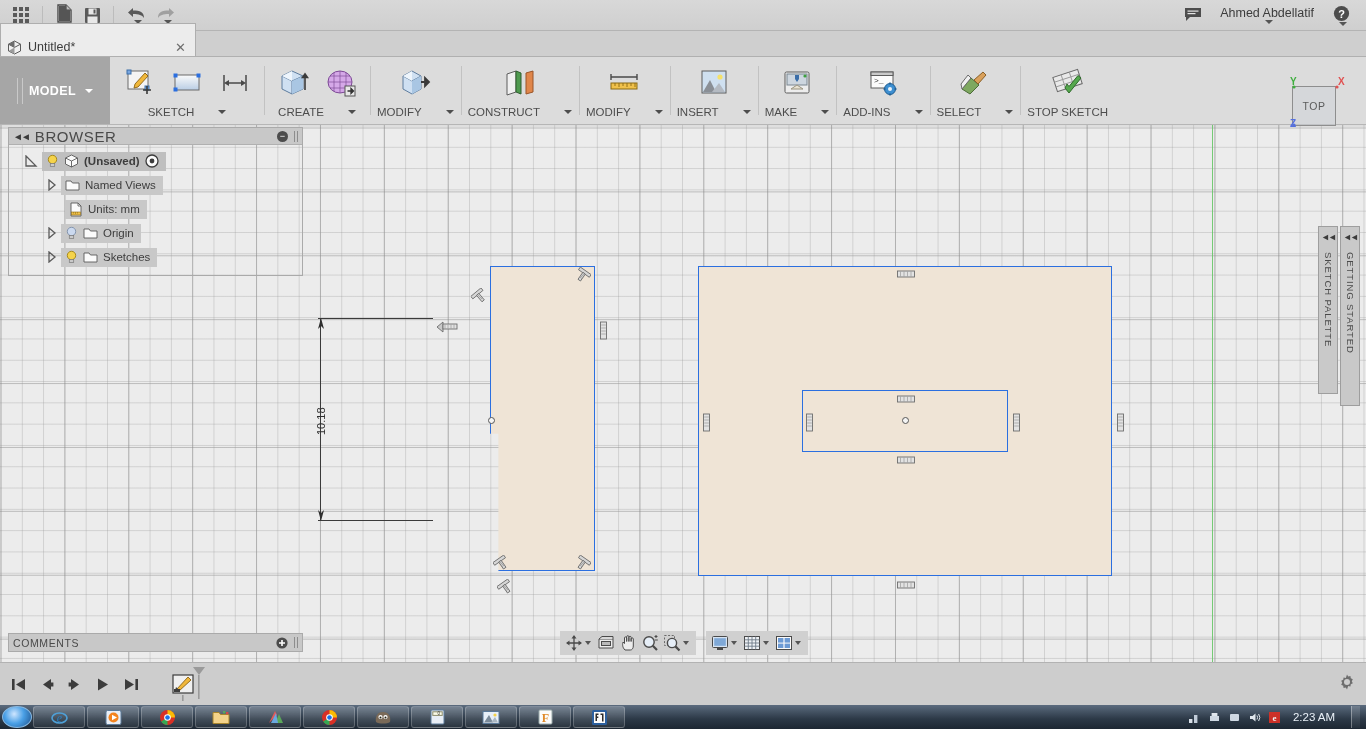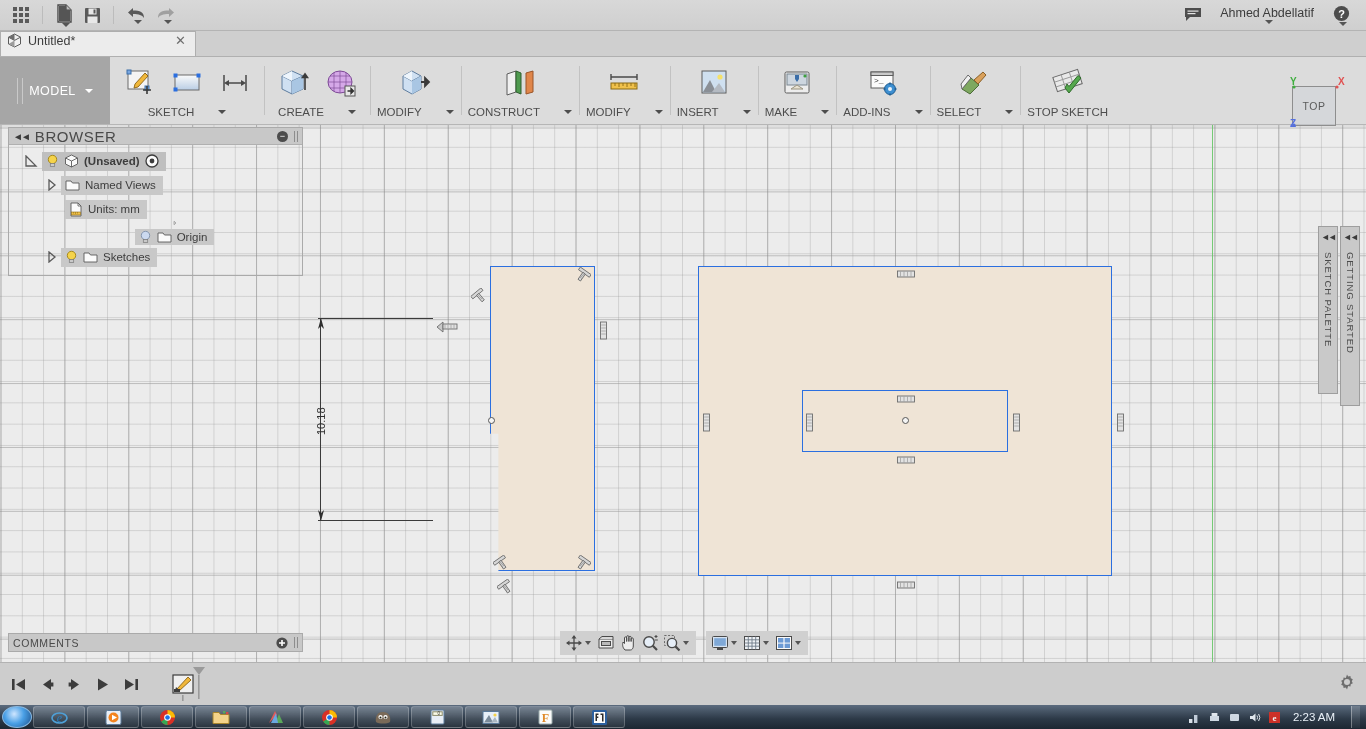--- a/index.html
+++ b/index.html
@@ -36,35 +36,35 @@
 
   
   .tabbar {
     position:absolute; left:0; top:31px; width:1366px; height:26px;
     background:#cfcfcf; border-bottom:1px solid #b0b0b0;
     display:flex; align-items:flex-end;
   }
   .doc-tab {
     width:196px; height:25px; background:#ececec;
     border:1px solid #aeaeae; border-bottom:none;
-    display:flex; align-items:flex-end; padding:8px 6px; gap:6px;
+    display:flex; align-items:flex-start; padding:16px 6px; gap:6px;
     position:relative;
   }
   .doc-tab .title { flex:1; font-size:12.5px; color:#3c3c3c; }
   .tab-close { color:#6d6d6d; font-size:13px; cursor:pointer; padding:0 3px; }
 
   
   .ribbon {
     position:absolute; left:0; top:57px; width:1366px; height:68px;
     background:#dcdcdc; border-bottom:1px solid #b6b6b6;
     display:flex; align-items:stretch;
   }
   .wsbox {
     width:110px; background:#a6a6a6; display:flex; align-items:center; justify-content:center;
-    gap:6px; color:#fff; font-size:12.5px; letter-spacing:.4px;
+    gap:6px; color:#fff; font-size:12.5px; letter-spacing:.4px;font-weight:bold;
   }
   .wsbox .grip { width:6px; height:26px; border-left:1px solid #c9c9c9; border-right:1px solid #c9c9c9; }
   .panel { display:flex; flex-direction:column; align-items:center; justify-content:flex-start;
            padding:6px 7px 0 7px; position:relative; }
   .panel + .panel::before {
     content:""; position:absolute; left:0; top:9px; bottom:9px; width:1px; background:#c2c2c2;
   }
   .panel-row { display:flex; align-items:flex-start; gap:4px; height:40px; }
   .cmd { width:44px; height:40px; display:flex; align-items:center; justify-content:center;
          border:1px solid transparent; border-radius:2px; }
@@ -721,21 +721,21 @@
             <path d="M9 1v3h3" fill="none" stroke="#5a5a5a" stroke-width=".8"></path>
             <rect x="2.5" y="10" width="9" height="3" fill="#f0c14b" stroke="#8a6a14" stroke-width=".6"></rect>
             <g stroke="#8a6a14" stroke-width=".5">
                 <path d="M4.5 10v1.6M6.5 10v2M8.5 10v1.6"></path>
               </g>
           </svg>
           <span class="node-lbl">Units: mm</span>
         </span>
       </div>
 
-      <div class="trow" style="padding-left:38px;flex-direction:column;">
+      <div class="trow" style="padding-left:38px;">
         <svg width="10" height="12" viewBox="0 0 10 12">
           <path d="M2 1 L8 6 L2 11 Z" fill="none" stroke="#5a5a5a" stroke-width="1.3"></path>
         </svg>
         <span class="node-pill">
           <svg width="13" height="14" viewBox="0 0 13 14">
             <circle cx="6.5" cy="5.5" r="4.2" fill="#cbd9ef" stroke="#7d8ea8" stroke-width=".9"></circle>
             <rect x="4.3" y="9.5" width="4.4" height="3" fill="#c9c9c9" stroke="#7a7a7a" stroke-width=".7"></rect>
           </svg>
           <svg width="15" height="13" viewBox="0 0 15 13">
             <path d="M1 2h5l1.5 2H14v7H1z" fill="#fbfbfb" stroke="#5a5a5a" stroke-width=".9"></path>

